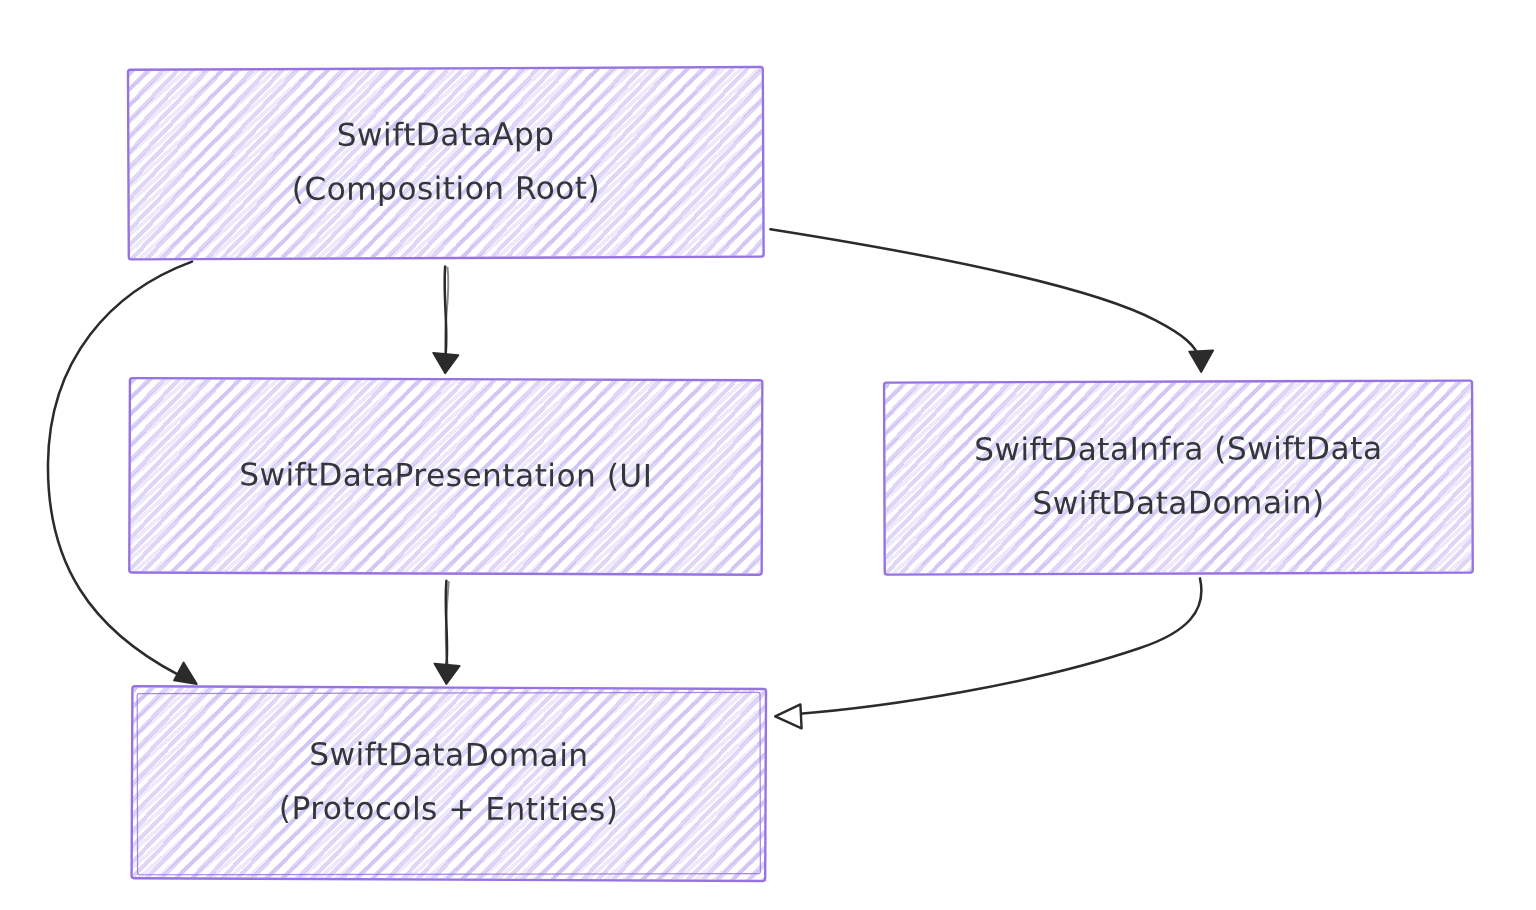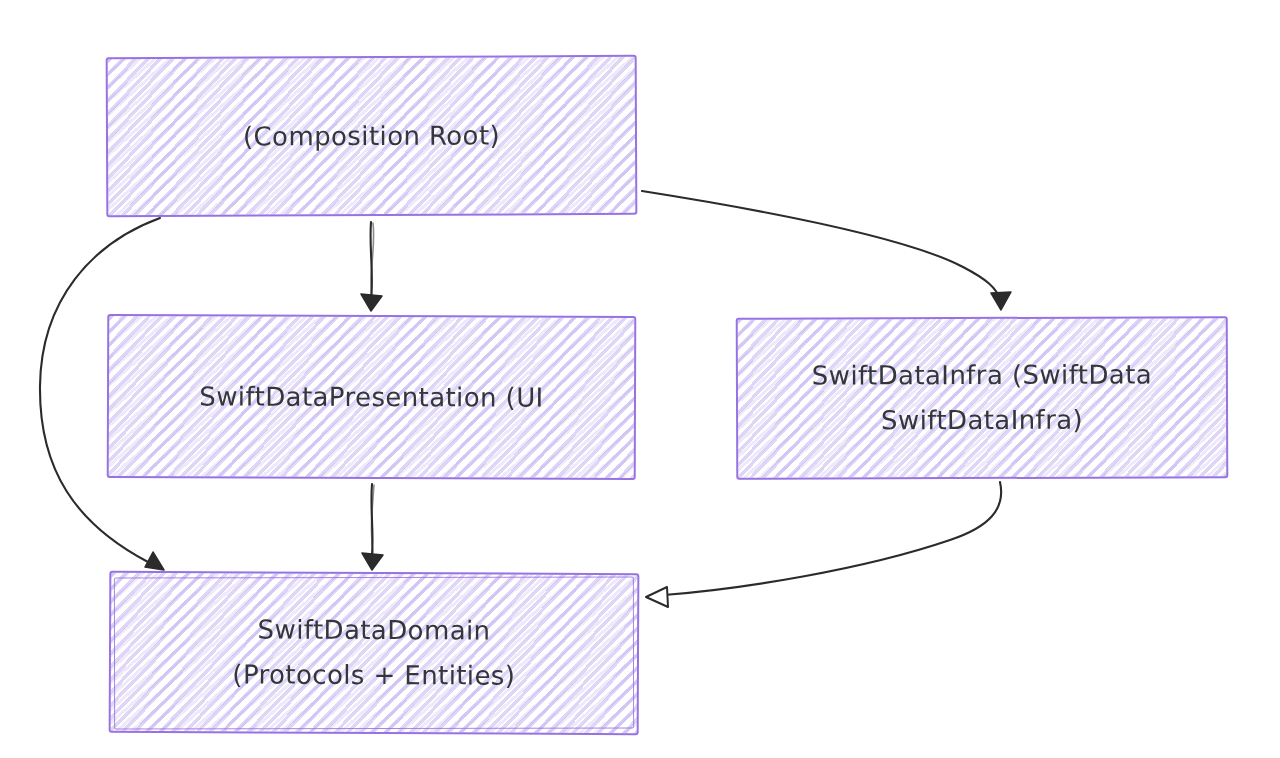--- a/index.html
+++ b/index.html
@@ -100,30 +100,31 @@
 
     <path class="edge" d="M372,484 C370,509 374,533 372,554"></path>
     <path class="edge dup" d="M374,485 C372,510 370,532 373,553"></path>
     <path class="head-filled" d="M372,570 L362,553 L383,555 Z"></path>
 
     <path class="edge" d="M1000,482 C1006,509 989,527 950,540 C862,570 741,589 664,595"></path>
     <path class="head-open" d="M646,597 L667,587 L668,607 Z"></path>
   </svg>
 
   <div class="node" id="node-app">
+    <span class="line">SwiftDataApp</span>
     <span class="line">(Composition Root)</span>
   </div>
 
   <div class="node" id="node-presentation">
     <span class="line">SwiftDataPresentation (UI</span>
   </div>
 
   <div class="node" id="node-infra">
     <span class="line">SwiftDataInfra (SwiftData</span>
-    <span class="line">SwiftDataInfra)</span>
+    <span class="line">SwiftDataDomain)</span>
   </div>
 
   <div class="node double" id="node-domain">
     <span class="line">SwiftDataDomain</span>
     <span class="line">(Protocols + Entities)</span>
   </div>
 
 </div>
 
 </body></html>

